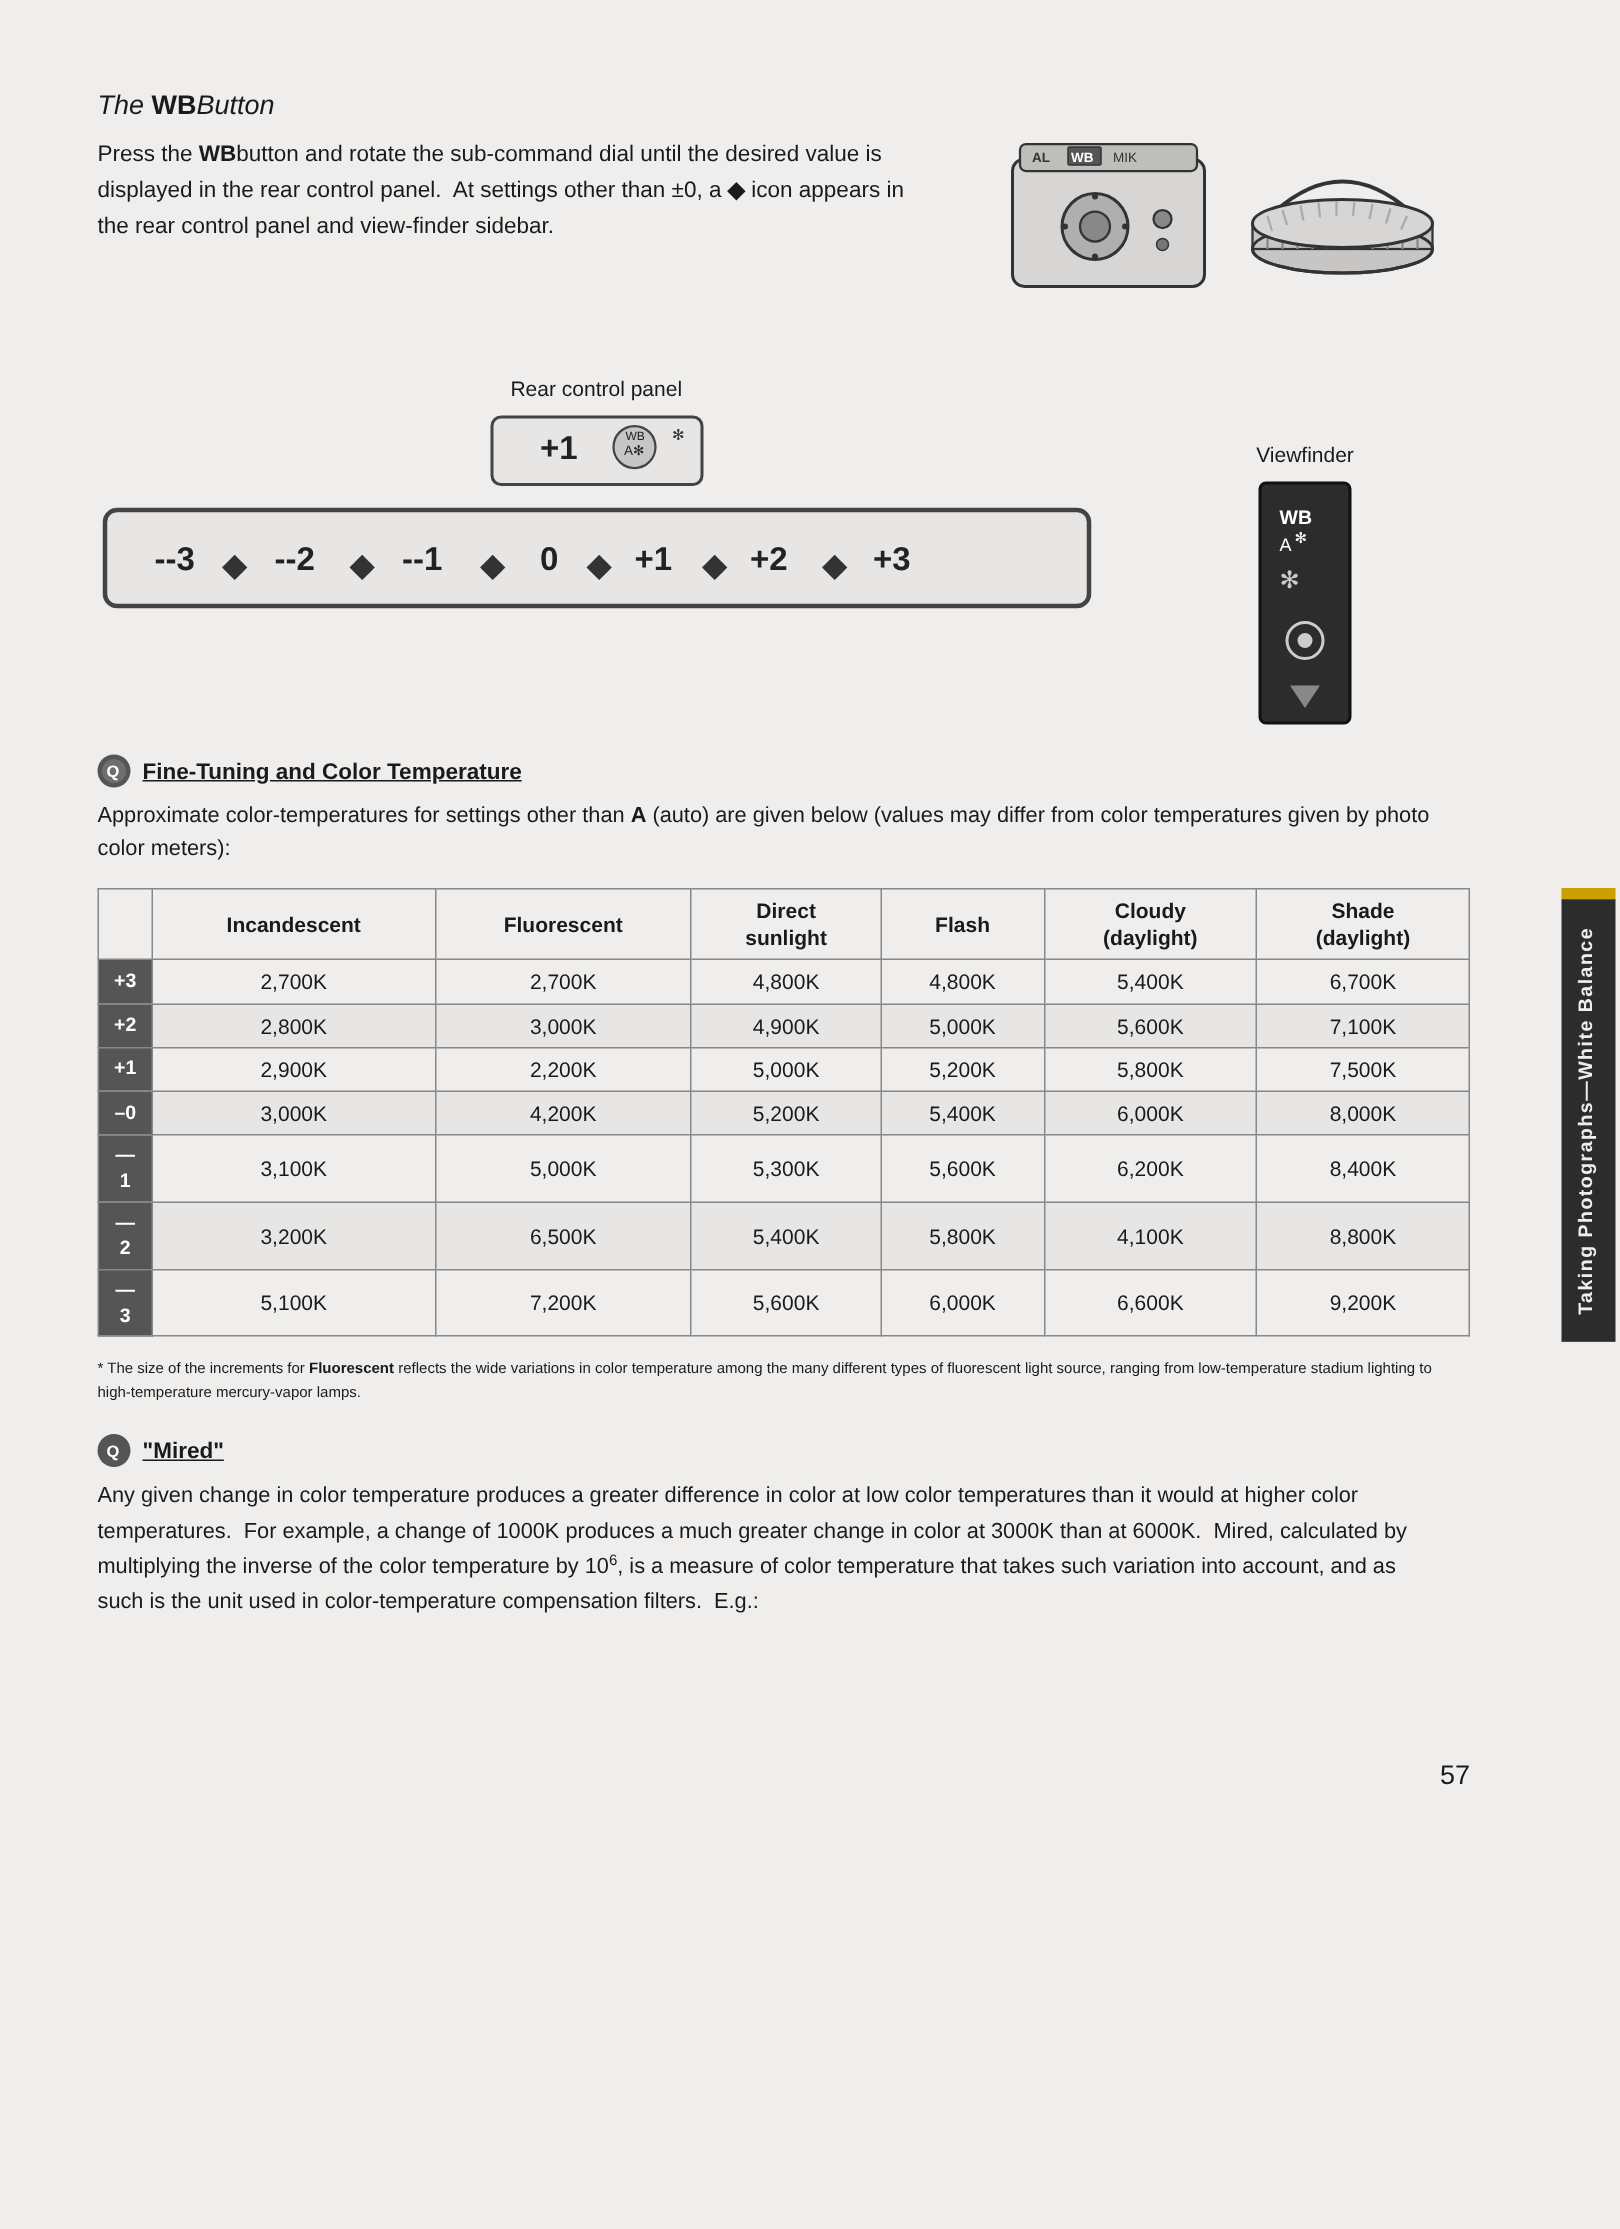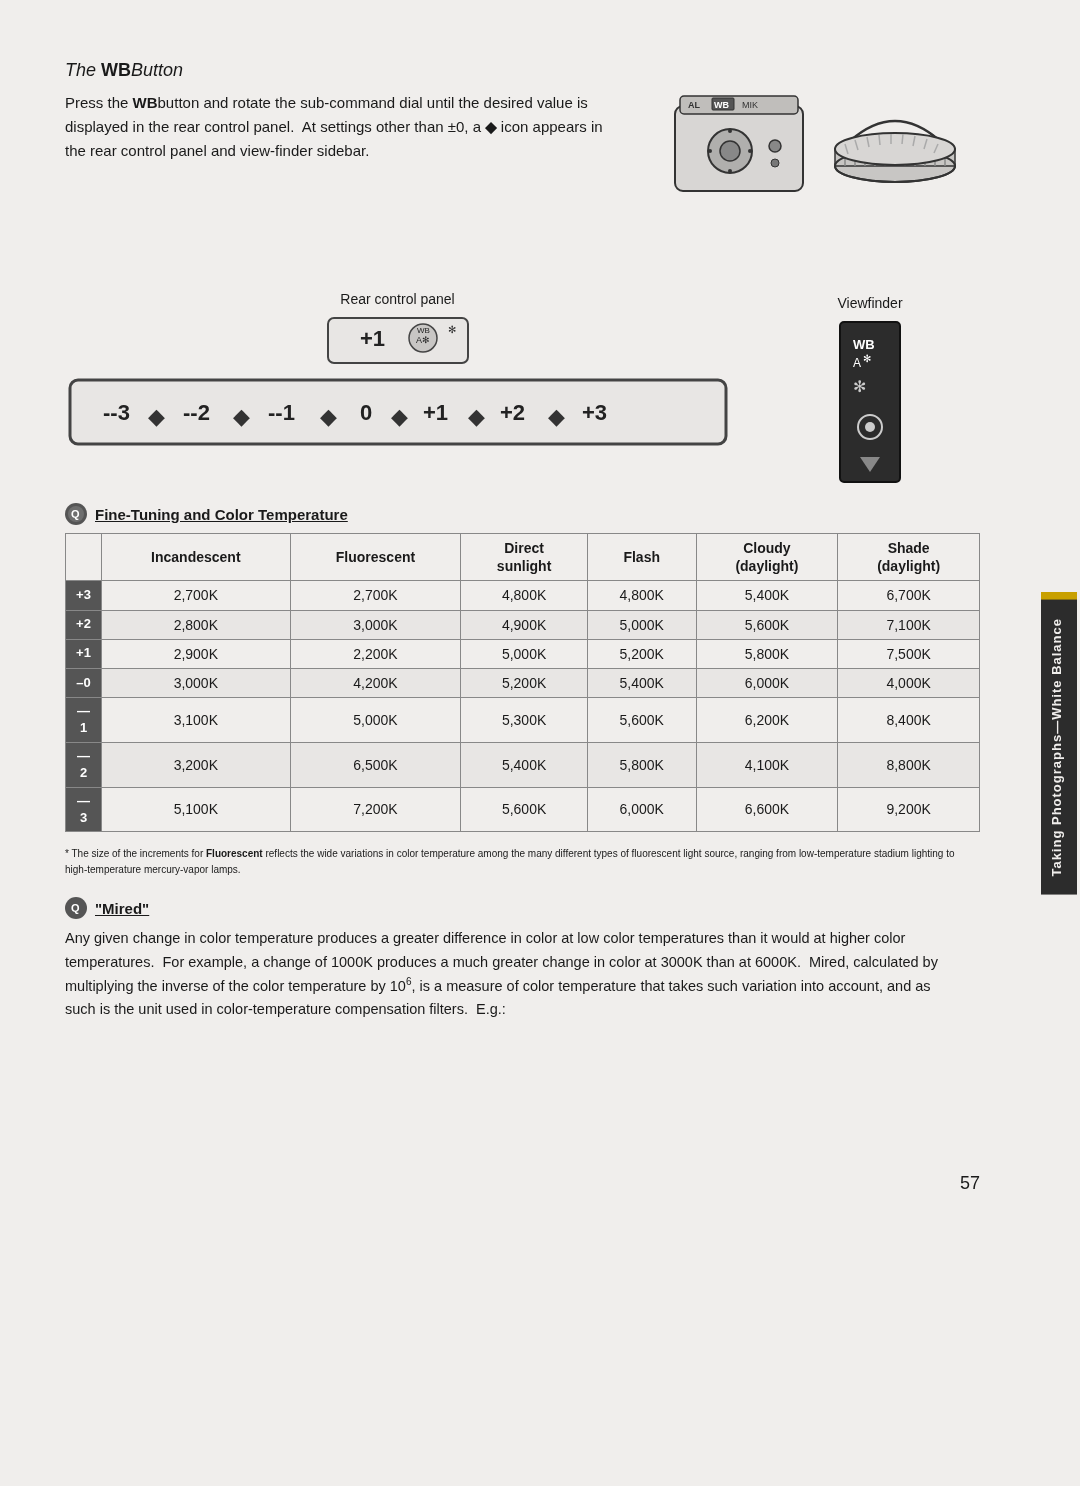--- a/index.html
+++ b/index.html
@@ -196,21 +196,21 @@
       bottom: 40px;
       right: 60px;
       font-size: 18px;
       font-weight: normal;
     }
 
     
     .diagrams-row {
       display: flex;
       flex-direction: row;
-      align-items: center;
+      align-items: flex-start;
       margin-bottom: 10px;
       margin-top: 5px;
     }
     .rear-panel-section {
       display: flex;
       flex-direction: column;
       align-items: center;
       flex: 1;
     }
     .viewfinder-section {
@@ -363,20 +363,23 @@
     <div class="fine-tuning-icon">
       <svg width="22" height="22" viewBox="0 0 22 22">
         <circle cx="11" cy="11" r="10" fill="#555"></circle>
         <circle cx="11" cy="11" r="8" fill="white" opacity="0.15"></circle>
         <text x="6" y="15" font-size="11" font-weight="bold" fill="white" font-family="Arial">Q</text>
       </svg>
     </div>
     <span class="fine-tuning-title">Fine-Tuning and Color Temperature</span>
   </div>
 
+  <div class="fine-tuning-text">
+    Approximate color-temperatures for settings other than <strong>A</strong> (auto) are given below (values may differ from color temperatures given by photo color meters):
+  </div>
 
   <table class="wb-table">
     <thead>
       <tr>
         <th></th>
         <th>Incandescent</th>
         <th>Fluorescent</th>
         <th>Direct<br>sunlight</th>
         <th>Flash</th>
         <th>Cloudy<br>(daylight)</th>
@@ -411,21 +414,21 @@
           <td>5,800K</td>
           <td>7,500K</td>
         </tr>
         <tr>
           <td>–0</td>
           <td>3,000K</td>
           <td>4,200K</td>
           <td>5,200K</td>
           <td>5,400K</td>
           <td>6,000K</td>
-          <td>4,000K</td>
+          <td>8,000K</td>
         </tr>
         <tr>
           <td>—1</td>
           <td>3,100K</td>
           <td>5,000K</td>
           <td>5,300K</td>
           <td>5,600K</td>
           <td>6,200K</td>
           <td>8,400K</td>
         </tr>

